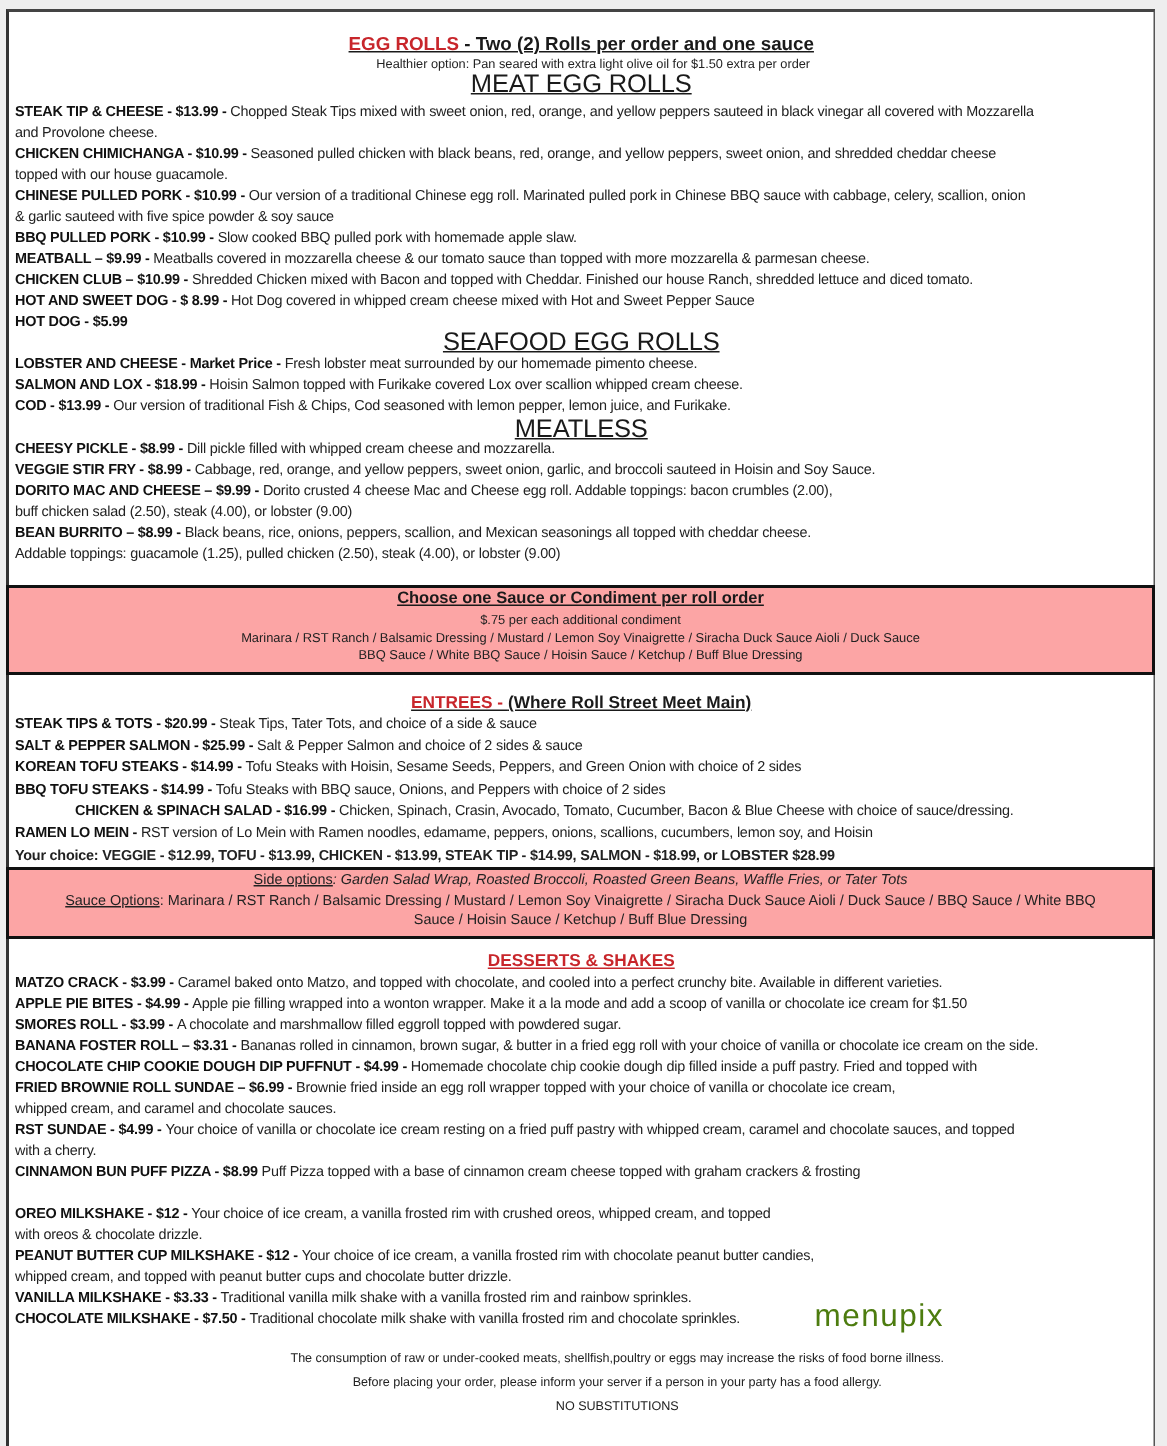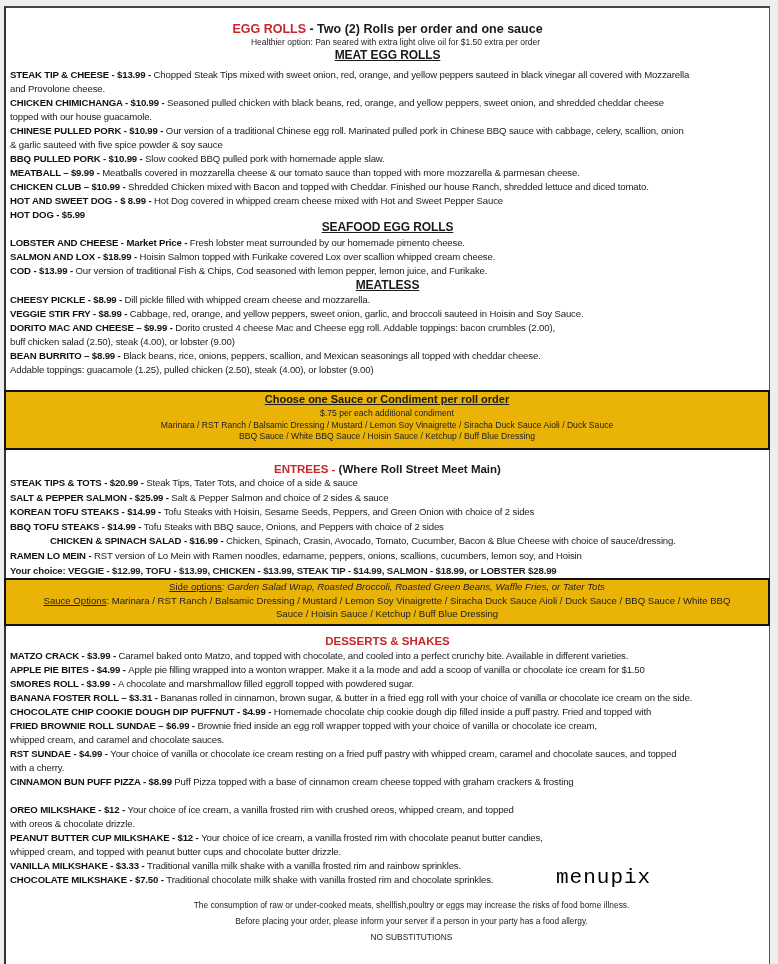--- a/index.html
+++ b/index.html
@@ -15,50 +15,50 @@
     width: 766px; height: 964px;
     background: #ffffff;
     border-left: 2px solid #333;
     border-right: 1px solid #555;
     border-top: 2px solid #444;
     box-sizing: border-box;
   }
   .sect { position: absolute; left: 0; right: 0; }
   .center { text-align: center; }
   .h-main {
-    font-size: 12.5px; font-weight: bold; 
+    font-size: 12.5px; font-weight: bold; text-decoration: underline;
     line-height: 14px;
   }
   .h-red { color: #c8262b; }
   .h-sub {
-    font-size: 12px; font-weight: bold; text-decoration: underline;
+    font-size: 17px; font-weight: normal; text-decoration: underline;
     line-height: 15px; letter-spacing: -0.1px;
   }
   .note { font-size: 8.5px; line-height: 12px; color: #222; padding-left: 16px; }
   .item {
     font-size: 9.6px; line-height: 14px; padding-left: 4px; padding-right: 4px;
     color: #222; letter-spacing: -0.15px; white-space: nowrap;
   }
   .item .nm { font-weight: bold; color: #111; }
   .item .cont { display: block; }
   .box {
     position: absolute; left: 0; right: 0;
     border: 2px solid #111;
-    background: #eab308;
+    background: #fca5a5;
   }
   .box .line { font-size: 8.6px; line-height: 12px; text-align: center; color: #222; }
   .box .h-box { font-size: 11px; font-weight: bold; text-decoration: underline; text-align: center; line-height: 15px; }
   .ent-box .line { font-size: 9.6px; line-height: 13.5px; }
   .ent-box u { text-decoration: underline; }
   .ent-box i { font-style: italic; }
   .footer { font-size: 8.4px; line-height: 16px; text-align: center; color: #222; }
   .watermark {
     position: absolute; left: 543px; top: 866px;
-    font-size: 21px; color: #000000; letter-spacing: 1px;
-    font-family: Liberation Mono, monospace; font-weight: 300; margin-left: 13px;
+    font-size: 21px; color: #4d7c0f; letter-spacing: 1px;
+    font-family: Liberation Sans, sans-serif; font-weight: 300;
   }
 </style>
 </head>
 <body>
 
 <div class="page">
 
   <div class="sect center" style="top:14px;">
     <div class="h-main"><span class="h-red">EGG ROLLS</span><span> - Two (2) Rolls per order and one sauce</span></div>
     <div class="note">Healthier option: Pan seared with extra light olive oil for $1.50 extra per order</div>

